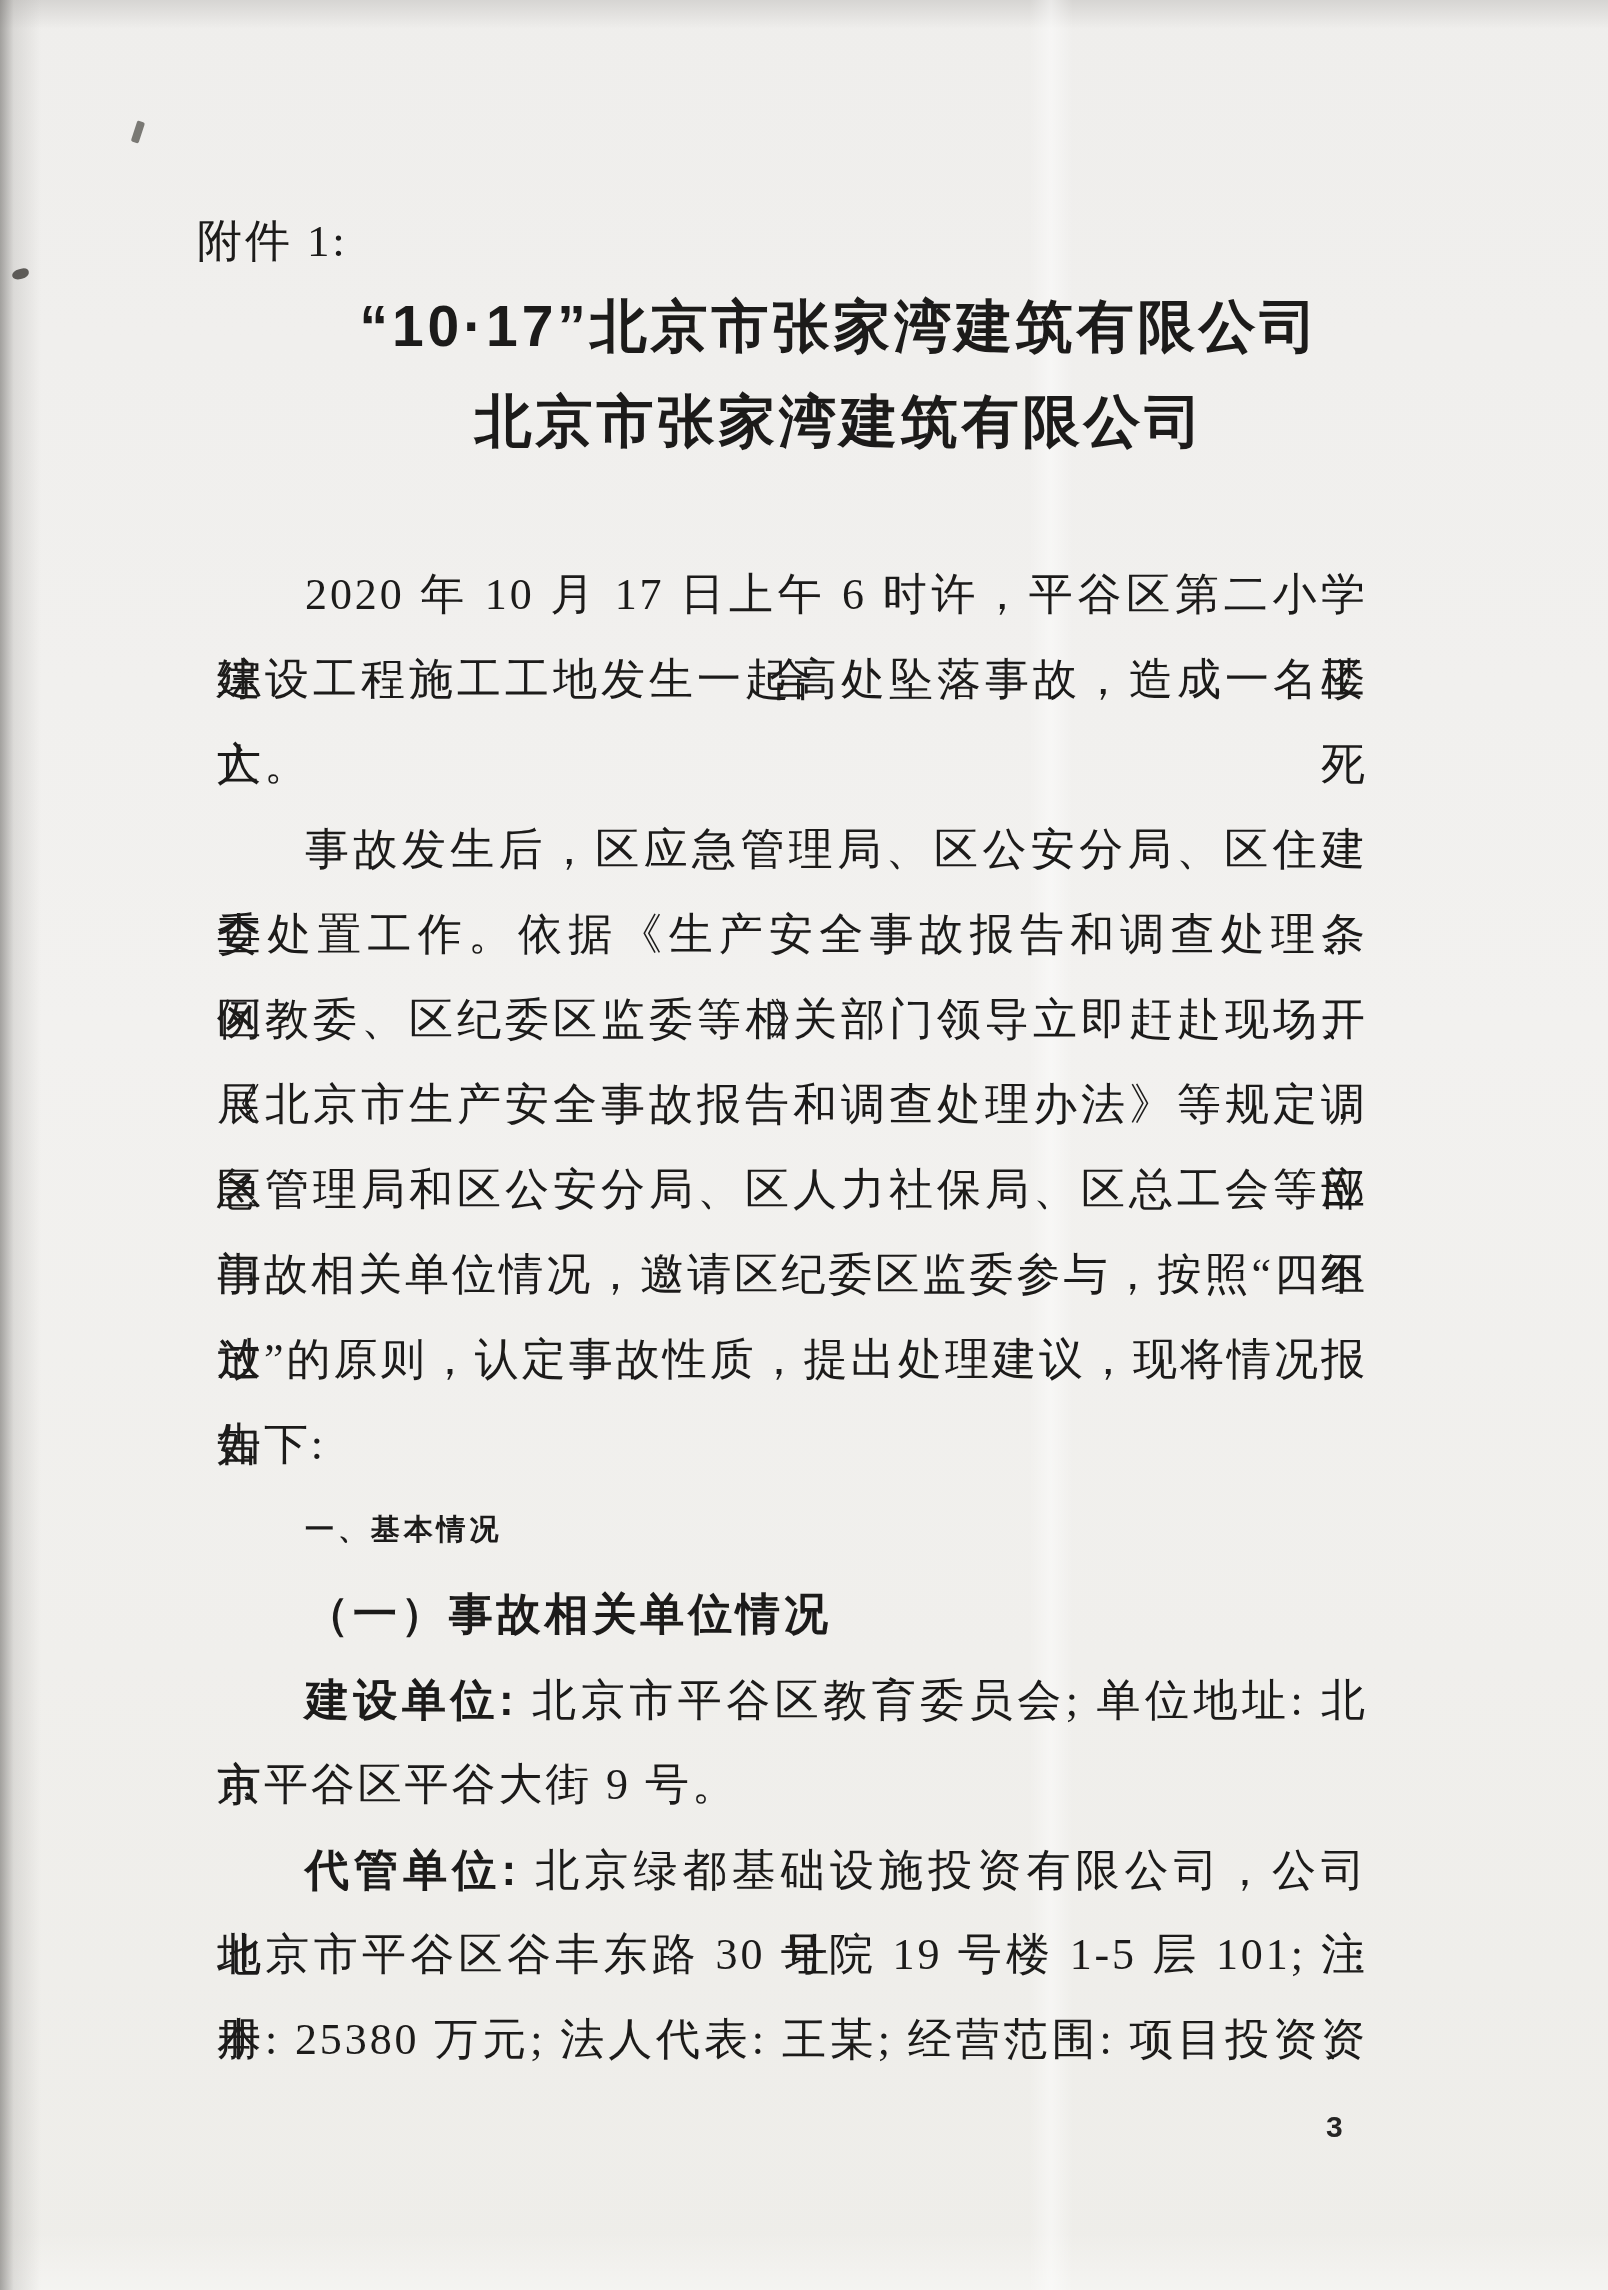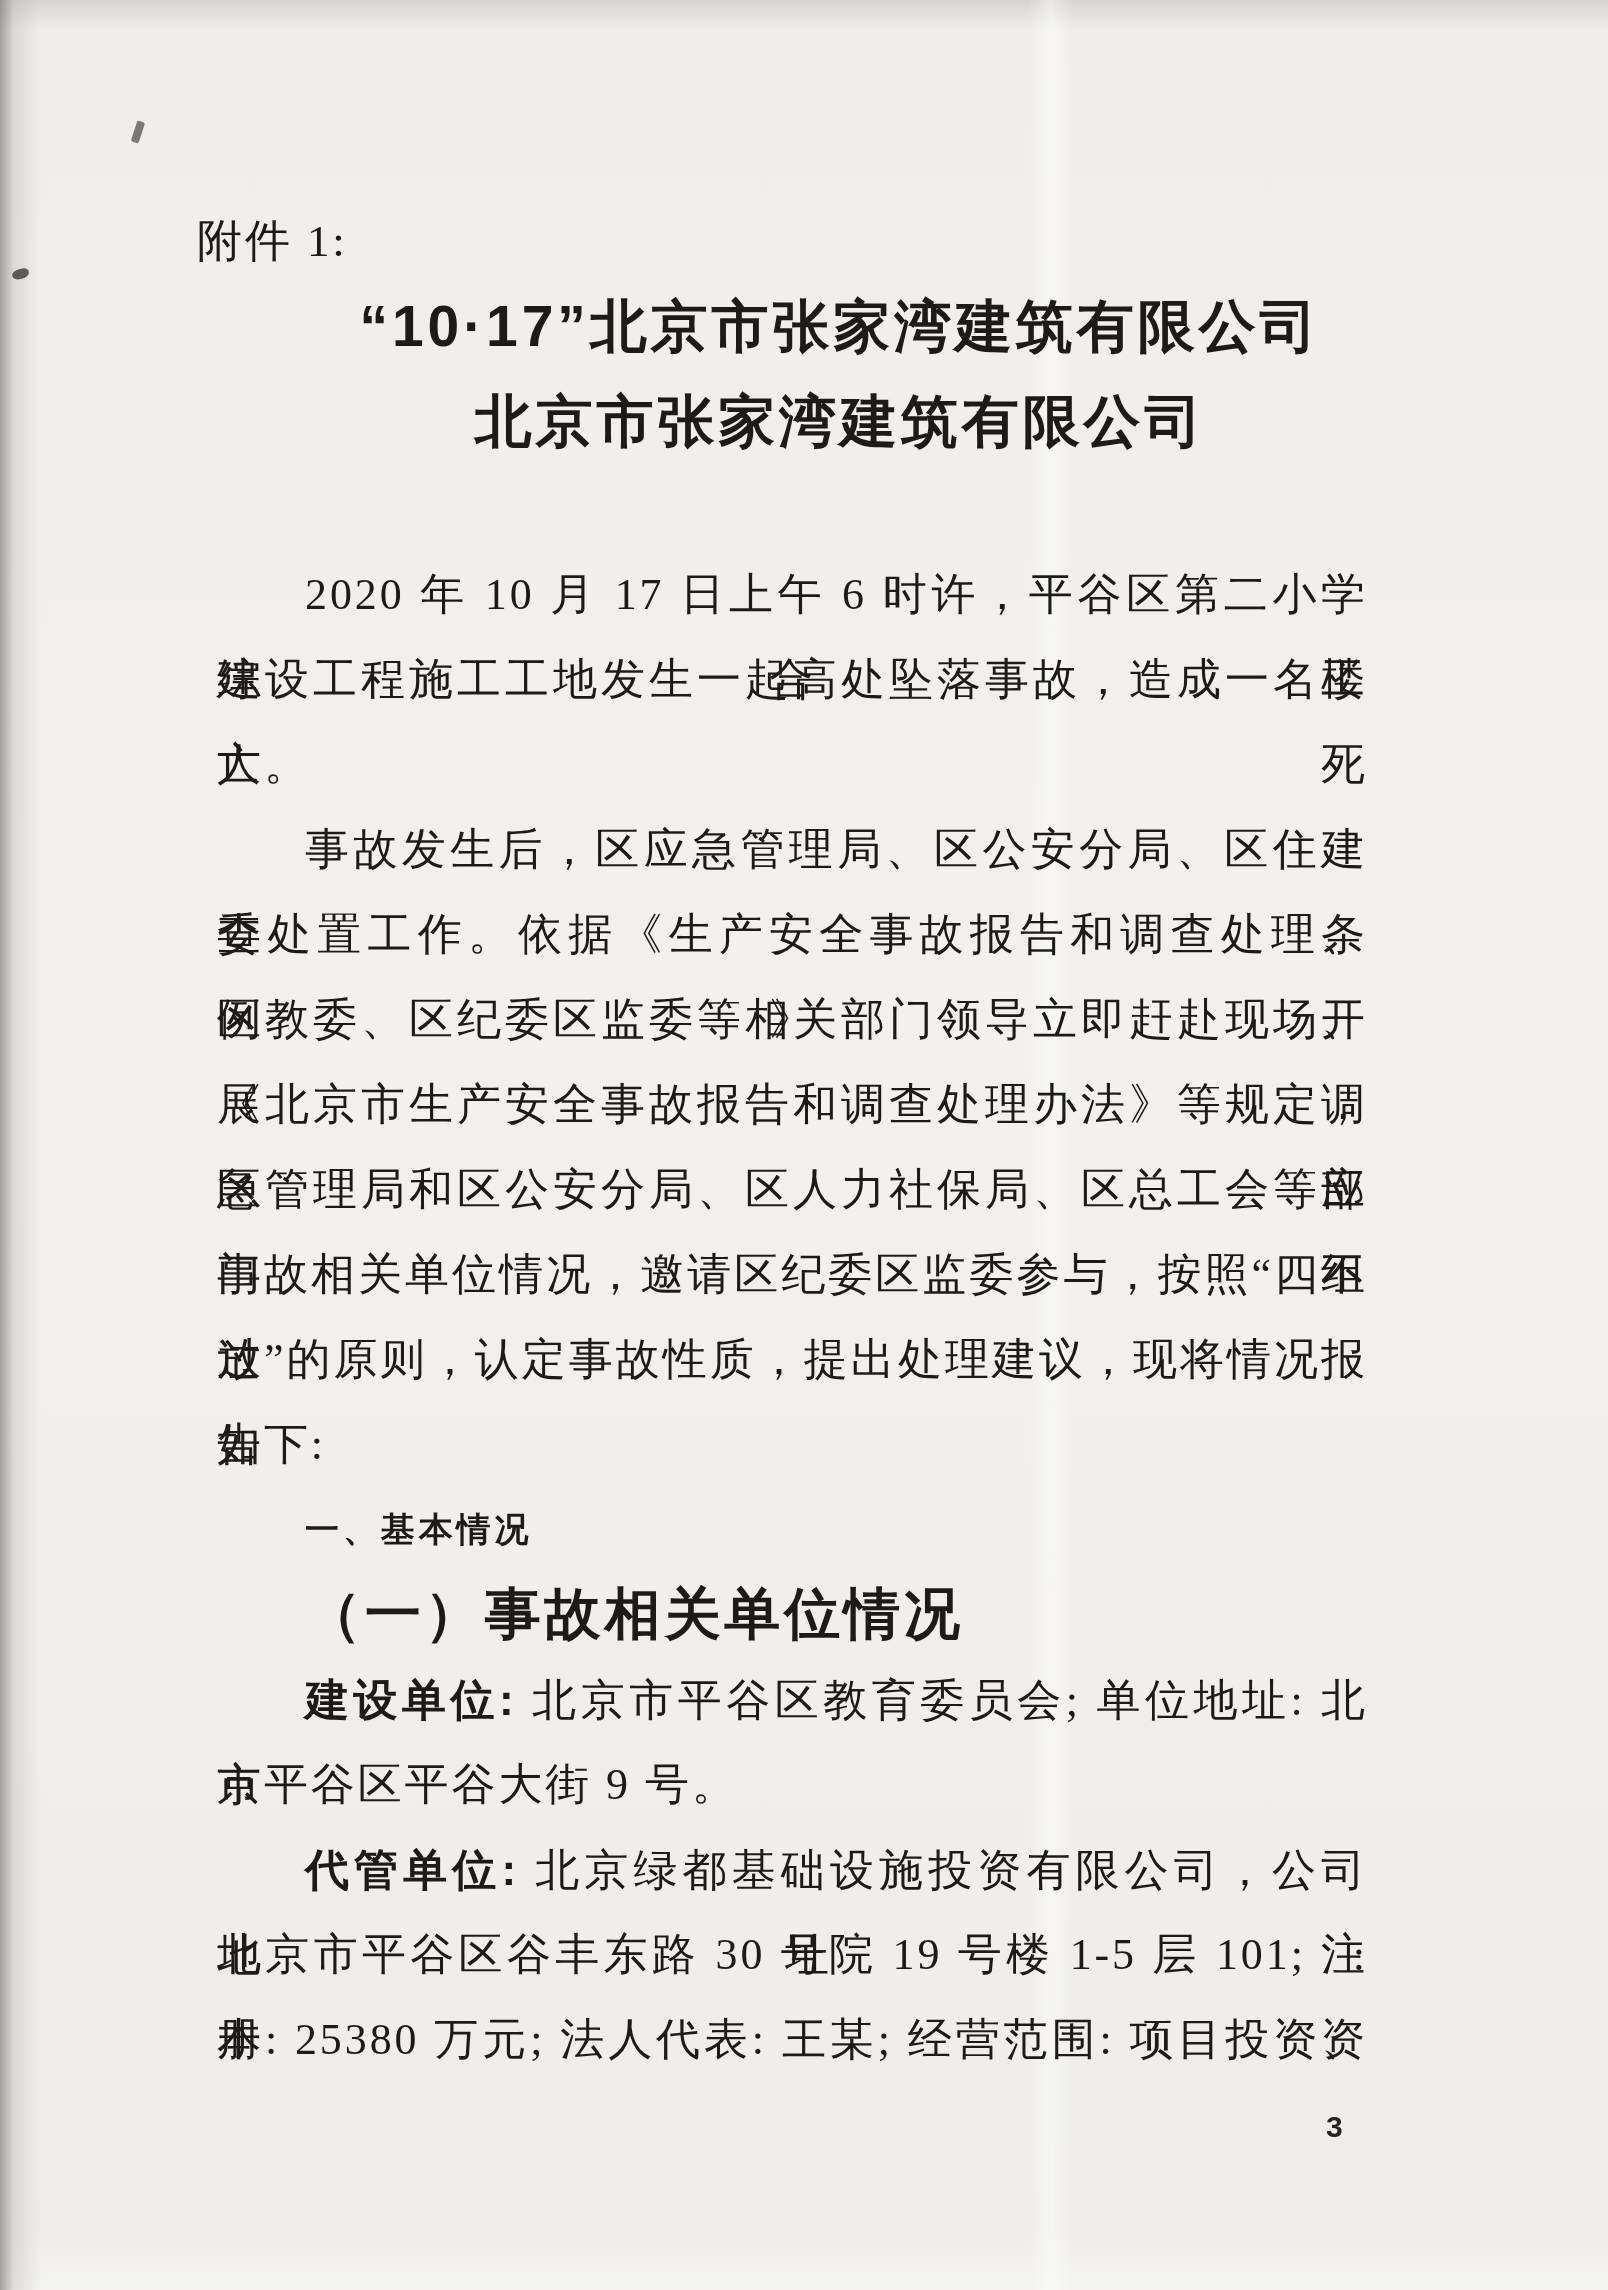--- a/index.html
+++ b/index.html
@@ -56,26 +56,26 @@
     font-size: 44px;
     line-height: 85px;
     letter-spacing: 2.9px;
   }
   .line { height: 85px; overflow: visible; }
   .fill { text-align: justify; text-align-last: justify; }
   .indent { text-indent: 88px; }
   .heading {
     font-family: "Liberation Sans", sans-serif;
     font-weight: bold;
-    font-size: 34px;
+    font-size: 29px;
     letter-spacing: 3.9px;
   }
   .subheading {
     font-weight: bold;
-    font-size: 56px;
+    font-size: 44px;
     letter-spacing: 3.9px;
   }
   .lead {
     font-family: "Liberation Sans", sans-serif;
     font-weight: bold;
   }
   .page-number {
     position: absolute; left: 1326px; top: 2110px;
     font-family: "Liberation Sans", sans-serif;
     font-weight: 600;

